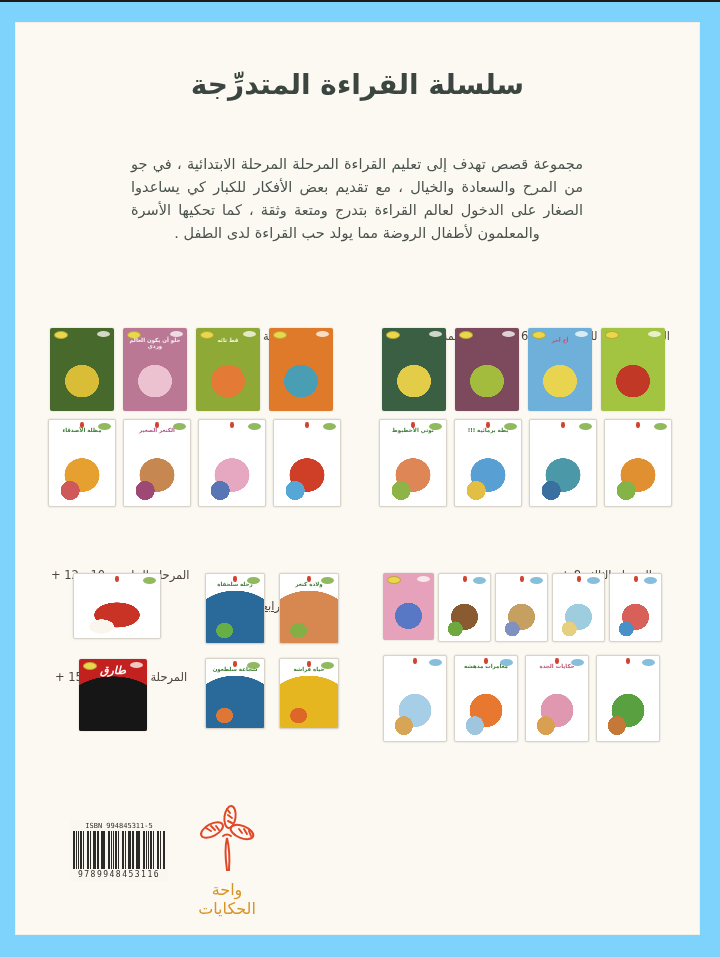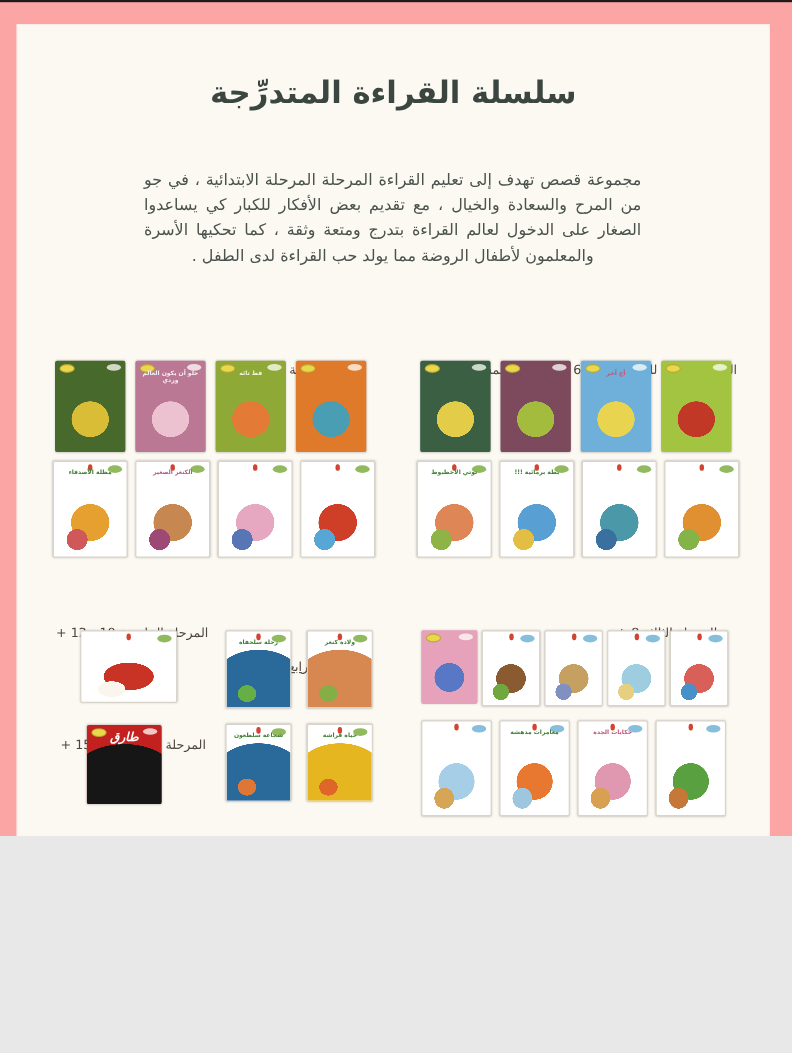--- a/index.html
+++ b/index.html
@@ -1,16 +1,16 @@
 <!DOCTYPE html>
 <html lang="ar"><head>
 <meta charset="utf-8">
 <style>
   html,body{margin:0;padding:0;background:#e8e8e8;}
-  .canvas{position:relative;width:720px;height:760px;background:#fca5a5;overflow:hidden;
+  .canvas{position:relative;width:720px;height:957px;background:#7dd3fc;overflow:hidden;
           font-family:"DejaVu Sans","Liberation Sans",sans-serif;}
   .topline{position:absolute;left:0;top:0;width:720px;height:2px;background:#201a18;}
   .page{position:absolute;left:15px;top:22px;width:685px;height:913px;background:#fcf9f3;
         box-shadow:inset 0 0 0 1px #f3efe7;}
   .page-title{position:absolute;top:46px;left:0;width:100%;text-align:center;
               font-size:28px;font-weight:bold;color:#3a463f;letter-spacing:0;}
   .intro{position:absolute;top:116px;left:116px;width:452px;font-size:14.5px;line-height:1.6;
          color:#49524c;text-align:justify;text-align-last:center;}
   .hdr{position:absolute;font-size:11.5px;color:#4e463d;white-space:nowrap;margin-top:27px;}
   .row{position:absolute;display:flex;}
@@ -294,20 +294,25 @@
     <div class="hdr sec6-h">المرحلة السادسة 9 - 15 +</div>
     <div class="row s6 sec6-row">
         <div class="book full" style="background: rgb(195, 32, 32); font-style: italic;">
           <div class="blob" style="background-image: radial-gradient(72% 44% at 50% 68%, rgb(22, 22, 22) 0px, rgb(22, 22, 22) 99%, transparent 100%);"></div>
           <span class="bdg-l"></span>
           <span class="bdg-r2"></span>
           <span class="t" style="color: rgb(255, 255, 255);">طارق</span>
         </div>
       </div>
 
+    <div class="barcode">
+      <div class="bc-isbn">ISBN 994845311-5</div>
+      <div class="bc-bars"></div>
+      <div class="bc-num">9789948453116</div>
+    </div>
 
     <div class="logo">
       <svg width="74" height="74" viewBox="0 0 74 74">
         <g fill="none" stroke="#e04828" stroke-width="2" stroke-linecap="round">
           <path d="M37 66 C35 52 35 42 37 34 C39 42 40 52 39 66 Z"></path>
           <ellipse cx="22" cy="26" rx="12" ry="6" transform="rotate(-28 22 26)"></ellipse>
           <ellipse cx="52" cy="28" rx="12" ry="6" transform="rotate(22 52 28)"></ellipse>
           <ellipse cx="40" cy="13" rx="5.5" ry="11" transform="rotate(8 40 13)"></ellipse>
           <path d="M16 24 l5 3 M21 22 l4 4 M26 22 l3 4 M49 25 l3 4 M54 25 l3 5 M59 27 l2 5 M37 5 l3 4 M38 11 l4 3 M38 17 l4 2"></path>
           <path d="M33 32 q4 -3 8 0"></path>

